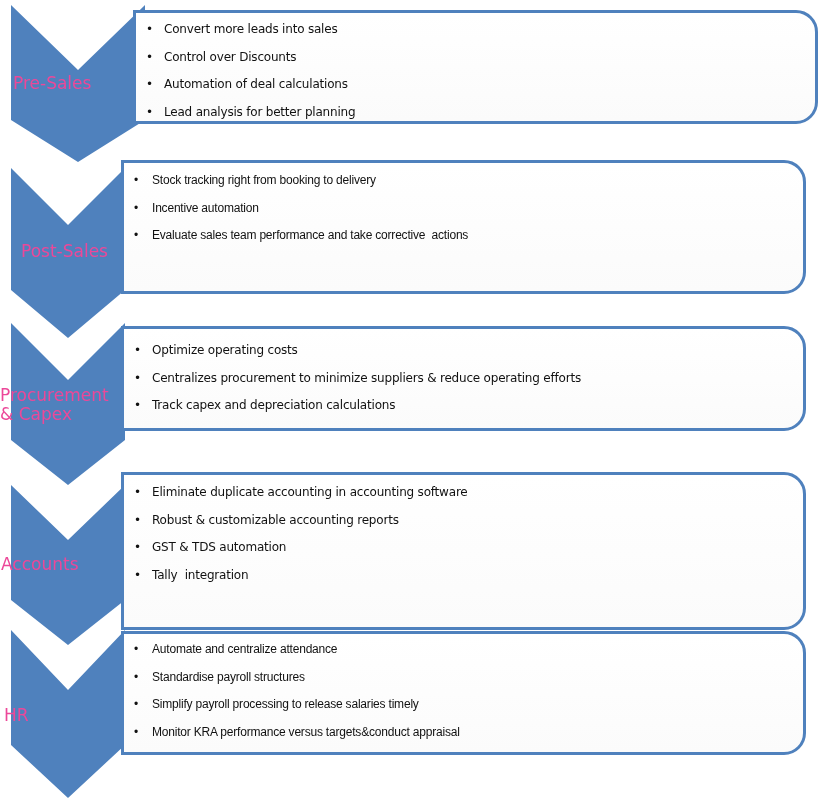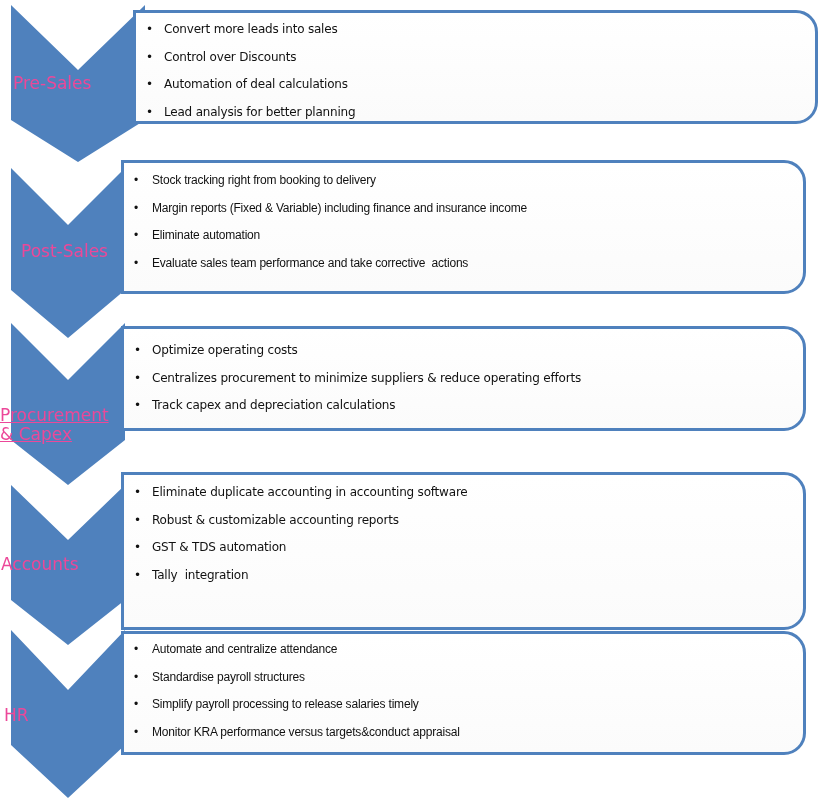--- a/index.html
+++ b/index.html
@@ -22,39 +22,38 @@
 <svg id="chevrons" xmlns="http://www.w3.org/2000/svg">
     <polygon points="11,5 78,70 145,5 145,120 78,162 11,120" fill="#4f81bd"></polygon>
     <polygon points="11,168 68,225 125,168 125,290 68,338 11,290" fill="#4f81bd"></polygon>
     <polygon points="11,323 68,380 125,323 125,440 68,485 11,440" fill="#4f81bd"></polygon>
     <polygon points="11,485 68,540 125,485 125,600 68,645 11,600" fill="#4f81bd"></polygon>
     <polygon points="11,630 68,690 125,630 125,745 68,798 11,745" fill="#4f81bd"></polygon>
   </svg>
 
 <div class="stage-label" style="left:13px; top:74px;">Pre-Sales</div>
 <div class="stage-label" style="left:1px; top:242px;margin-left:20px;">Post-Sales</div>
-<div class="stage-label" id="lbl-proc" style="left:0px; top:406px; white-space:pre-line;text-decoration:underline;">Procurement
+<div class="stage-label" id="lbl-proc" style="left:0px; top:386px; white-space:pre-line;">Procurement
 &amp; Capex</div>
 <div class="stage-label" style="left:1px; top:555px;">Accounts</div>
 <div class="stage-label" style="left:4px; top:706px;">HR</div>
 
 <div class="box" style="left:133px; top:10px; width:685px; height:114px;">
   <ul>
     <li><span class="bullet">•</span><span>Convert more leads into sales</span></li>
     <li><span class="bullet">•</span><span>Control over Discounts</span></li>
     <li><span class="bullet">•</span><span>Automation of deal calculations</span></li>
     <li><span class="bullet">•</span><span>Lead analysis for better planning</span></li>
   </ul>
 </div>
 
 <div class="box" style="left:121px; top:160px; width:685px; height:134px; padding-top:4px;">
   <ul>
     <li style="font-family:'Liberation Sans', sans-serif;"><span class="bullet">•</span><span>Stock tracking right from booking to delivery</span></li>
-    <li style="font-family:'Liberation Sans', sans-serif;"><span class="bullet">•</span><span>Margin reports (Fixed &amp; Variable) including finance and insurance income</span></li>
-    <li style="font-family:'Liberation Sans', sans-serif;"><span class="bullet">•</span><span>Eliminate automation</span></li>
+    <li style="font-family:'Liberation Sans', sans-serif;"><span class="bullet">•</span><span>Incentive automation</span></li>
     <li style="font-family:'Liberation Sans', sans-serif;"><span class="bullet">•</span><span>Evaluate sales team performance and take corrective  actions</span></li>
   </ul>
 </div>
 
 <div class="box" style="left:121px; top:326px; width:685px; height:105px; padding-top:8px;">
   <ul>
     <li><span class="bullet">•</span><span>Optimize operating costs</span></li>
     <li><span class="bullet">•</span><span>Centralizes procurement to minimize suppliers &amp; reduce operating efforts</span></li>
     <li><span class="bullet">•</span><span>Track capex and depreciation calculations</span></li>
   </ul>

